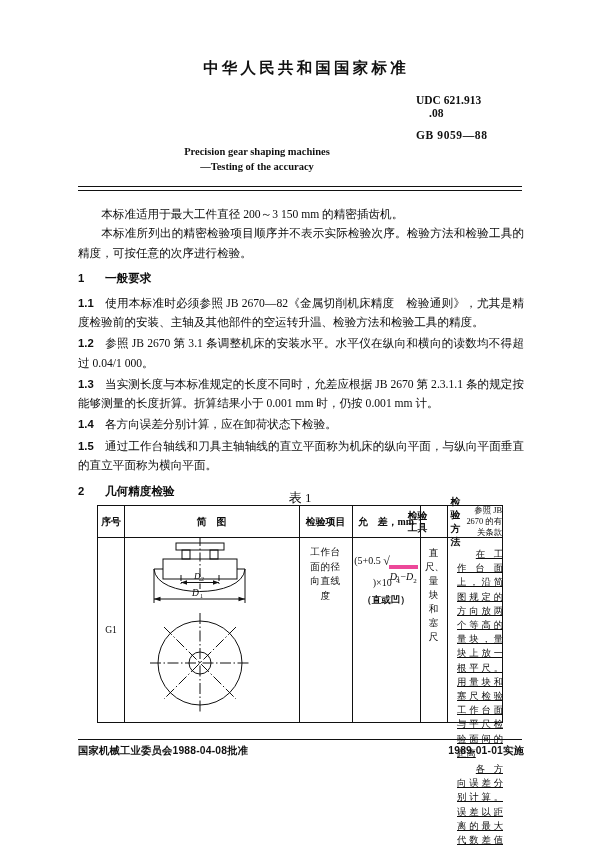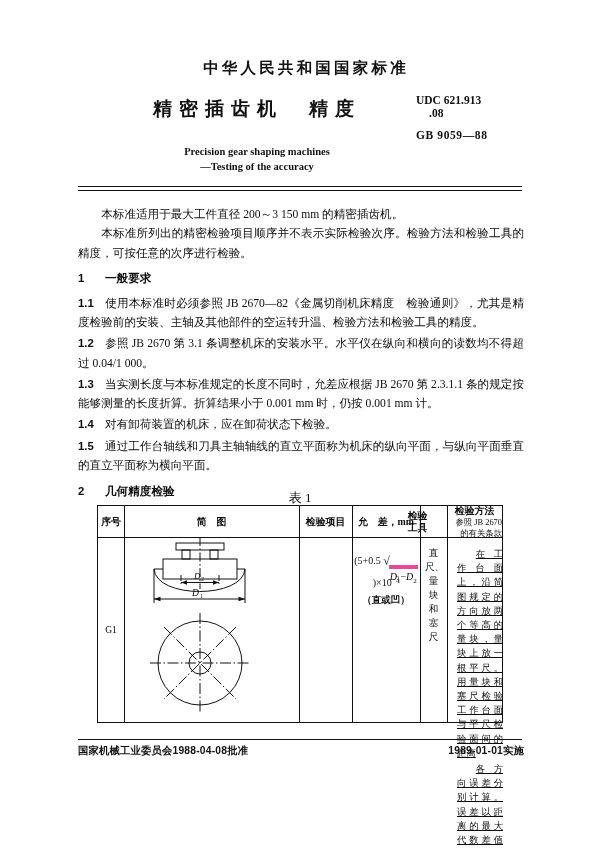--- a/index.html
+++ b/index.html
@@ -194,21 +194,20 @@
 </style>
 </head>
 <body>
 
 <div class="page">
 
   <div class="hdr">
     <div class="hdr-national">中华人民共和国国家标准</div>
 
     <div class="hdr-titlerow">
-      <div class="hdr-title">精密插齿机　精度</div>
       <div class="hdr-codes">
         <div class="udc">UDC 621.913</div>
         <div class="udc udc-2">.08</div>
         <div class="gb">GB 9059—88</div>
       </div>
     </div>
 
     <div class="hdr-en1">Precision gear shaping machines</div>
     <div class="hdr-en2">—Testing of the accuracy</div>
   </div>
@@ -218,21 +217,21 @@
 
   <div class="body">
     <p class="p indent">本标准适用于最大工件直径 200～3 150 mm 的精密插齿机。</p>
     <p class="p indent">本标准所列出的精密检验项目顺序并不表示实际检验次序。检验方法和检验工具的精度，可按任意的次序进行检验。</p>
 
     <p class="p sec"><span class="num">1</span><span>一般要求</span></p>
 
     <p class="p clause"><span class="num">1.1</span><span>使用本标准时必须参照 JB 2670—82《金属切削机床精度　检验通则》，尤其是精度检验前的安装、主轴及其他部件的空运转升温、检验方法和检验工具的精度。</span></p>
     <p class="p clause"><span class="num">1.2</span><span>参照 JB 2670 第 3.1 条调整机床的安装水平。水平仪在纵向和横向的读数均不得超过 0.04/1 000。</span></p>
     <p class="p clause"><span class="num">1.3</span><span>当实测长度与本标准规定的长度不同时，允差应根据 JB 2670 第 2.3.1.1 条的规定按能够测量的长度折算。折算结果小于 0.001 mm 时，仍按 0.001 mm 计。</span></p>
-    <p class="p clause"><span class="num">1.4</span><span>对有卸荷装置的机床，应在卸荷状态下检验。</span></p>
+    <p class="p clause"><span class="num">1.4</span><span>各方向误差分别计算，应在卸荷状态下检验。</span></p>
     <p class="p clause"><span class="num">1.5</span><span>通过工作台轴线和刀具主轴轴线的直立平面称为机床的纵向平面，与纵向平面垂直的直立平面称为横向平面。</span></p>
 
     <p class="p sec"><span class="num">2</span><span>几何精度检验</span></p>
   </div>
 
   <div class="tbl-cap">表 1</div>
 
   <div class="tbl">
 
     <div class="vline" style="left:26px;"></div>
@@ -246,21 +245,21 @@
     <div class="cell th" style="left:0;top:0;width:26px;height:31px;display:flex;align-items:center;justify-content:center;">序号</div>
 
     <div class="cell th" style="left:26px;top:0;width:175px;height:31px;display:flex;align-items:center;justify-content:center;">简　图</div>
 
     <div class="cell th" style="left:201px;top:0;width:53px;height:31px;display:flex;align-items:center;justify-content:center;">检验项目</div>
 
     <div class="cell th" style="left:254px;top:0;width:68px;height:31px;display:flex;align-items:center;justify-content:center;">允　差，mm</div>
 
     <div class="cell th" style="left:306px;top:0;width:27px;height:31px;display:flex;align-items:center;justify-content:center;line-height:12px;">检验工具</div>
 
-    <div class="cell th" style="left:349px;top:0;width:55px;height:31px;display:flex;flex-direction:column;align-items:center;justify-content:center;">
+    <div class="cell th" style="left:349px;top:0;width:55px;height:31px;display:flex;flex-direction:row;align-items:center;justify-content:center;">
       <span>检验方法</span>
       <span class="th-sub">参照 JB 2670 的有关条款</span>
     </div>
 
     <div class="cell" style="left:0;top:31px;width:26px;height:186px;display:flex;align-items:center;justify-content:center;font-size:9.6px;">G1</div>
 
     <div class="cell" style="left:26px;top:31px;width:175px;height:186px;">
       <svg class="diagram" width="175" height="186" viewBox="0 0 175 186">
         <g stroke="#111" fill="none" stroke-width="1">
 
@@ -299,20 +298,23 @@
           <line x1="40" y1="90" x2="112" y2="162" stroke-dasharray="11,2.5,1.5,2.5"></line>
           <line x1="112" y1="90" x2="40" y2="162" stroke-dasharray="11,2.5,1.5,2.5"></line>
         </g>
         <text x="70" y="41.5" font-family="Liberation Serif, serif" font-size="9" font-style="italic" fill="#111">D</text>
         <text x="77" y="44" font-family="Liberation Serif, serif" font-size="6" fill="#111">2</text>
         <text x="68" y="58.5" font-family="Liberation Serif, serif" font-size="9.5" font-style="italic" fill="#111">D</text>
         <text x="76" y="61" font-family="Liberation Serif, serif" font-size="6" fill="#111">1</text>
       </svg>
     </div>
 
+    <div class="cell" style="left:201px;top:31px;width:53px;height:186px;padding:8px 9px 0 9px;">
+      <div class="narrowcol">工作台面的径向直线度</div>
+    </div>
 
     <div class="cell" style="left:254px;top:31px;width:68px;height:186px;padding-top:12px;">
       <div class="formula">
         <span>(5+0.5</span>
         <span class="radical">√</span><span class="sq"><i>D</i><span class="sub">1</span><span>−</span><i>D</i><span class="sub">2</span></span><span>)×10</span><span class="sup">−3</span>
         <span class="alt">（直或凹）</span>
       </div>
     </div>
 
     <div class="cell" style="left:322px;top:31px;width:27px;height:186px;padding:9px 5px 12px 5px;">

